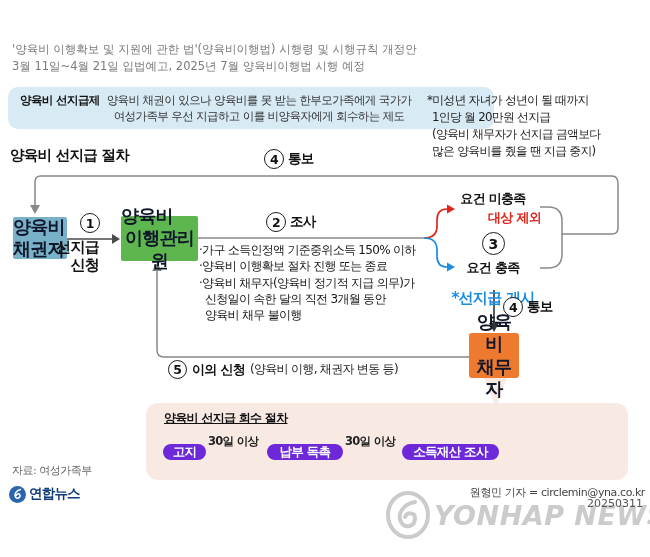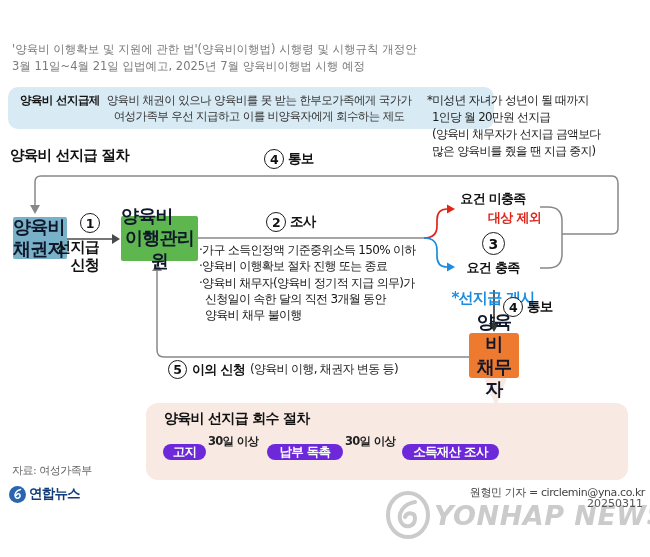--- a/index.html
+++ b/index.html
@@ -39,21 +39,21 @@
   .branch .fail-res{font-weight:bold; font-size:13px; color:#e0251b; margin-top:1px;padding-left:43px;}
   .branch .num3{margin:5px auto 4px auto; width:23px; height:23px; font-size:14px;}
   .branch .pass-res{font-weight:bold; font-size:15px; color:#1b8ce0; margin-top:12px;}
   .step4{left:503px; top:297px;}
   .step5{left:168px; top:360px; display:flex; gap:5px; align-items:center; white-space:nowrap;}
   .step5 .num{width:19px; height:19px;}
   .step5 .b{font-weight:bold; font-size:13px; letter-spacing:-0.7px;}
   .step5 .r{font-size:12px; color:#222; letter-spacing:-0.7px;}
   
   .recovery{left:146px; top:403px; width:482px; height:77px; background:#f8e9e3; border-radius:12px;}
-  .rec-title{left:18px; top:7px; font-size:14px; font-weight:bold; letter-spacing:-0.7px;}
+  .rec-title{left:18px; top:7px; font-size:12px; font-weight:bold; letter-spacing:-0.7px;text-decoration:underline;}
   .interval{font-size:11.5px; font-weight:600; color:#222; letter-spacing:-0.7px;}
   .int1{left:62px; top:31px;} .int2{left:199px; top:31px;}
   .pill{top:41px; height:16px; border-radius:13px; background:#6d28d9; color:#fff; font-weight:bold; font-size:12.5px;
     display:flex; align-items:center; justify-content:center; letter-spacing:-0.7px; box-sizing:border-box;}
   .pill1{left:17px; width:43px;} .pill2{left:121px; width:76px;} .pill3{left:256px; width:97px;} .pill4{left:382px; width:66px;}
   
   .source{left:12px; top:463px; font-size:11px; color:#666; letter-spacing:-0.5px;}
   .brand{left:9px; top:485px; display:flex; align-items:center; gap:3px;}
   .brand-text{font-weight:bold; font-size:13.5px; color:#123c78; letter-spacing:-0.8px;}
   .credit{right:5px; top:485px; font-size:11px; color:#444; text-align:right; z-index:3; letter-spacing:-0.4px;}

